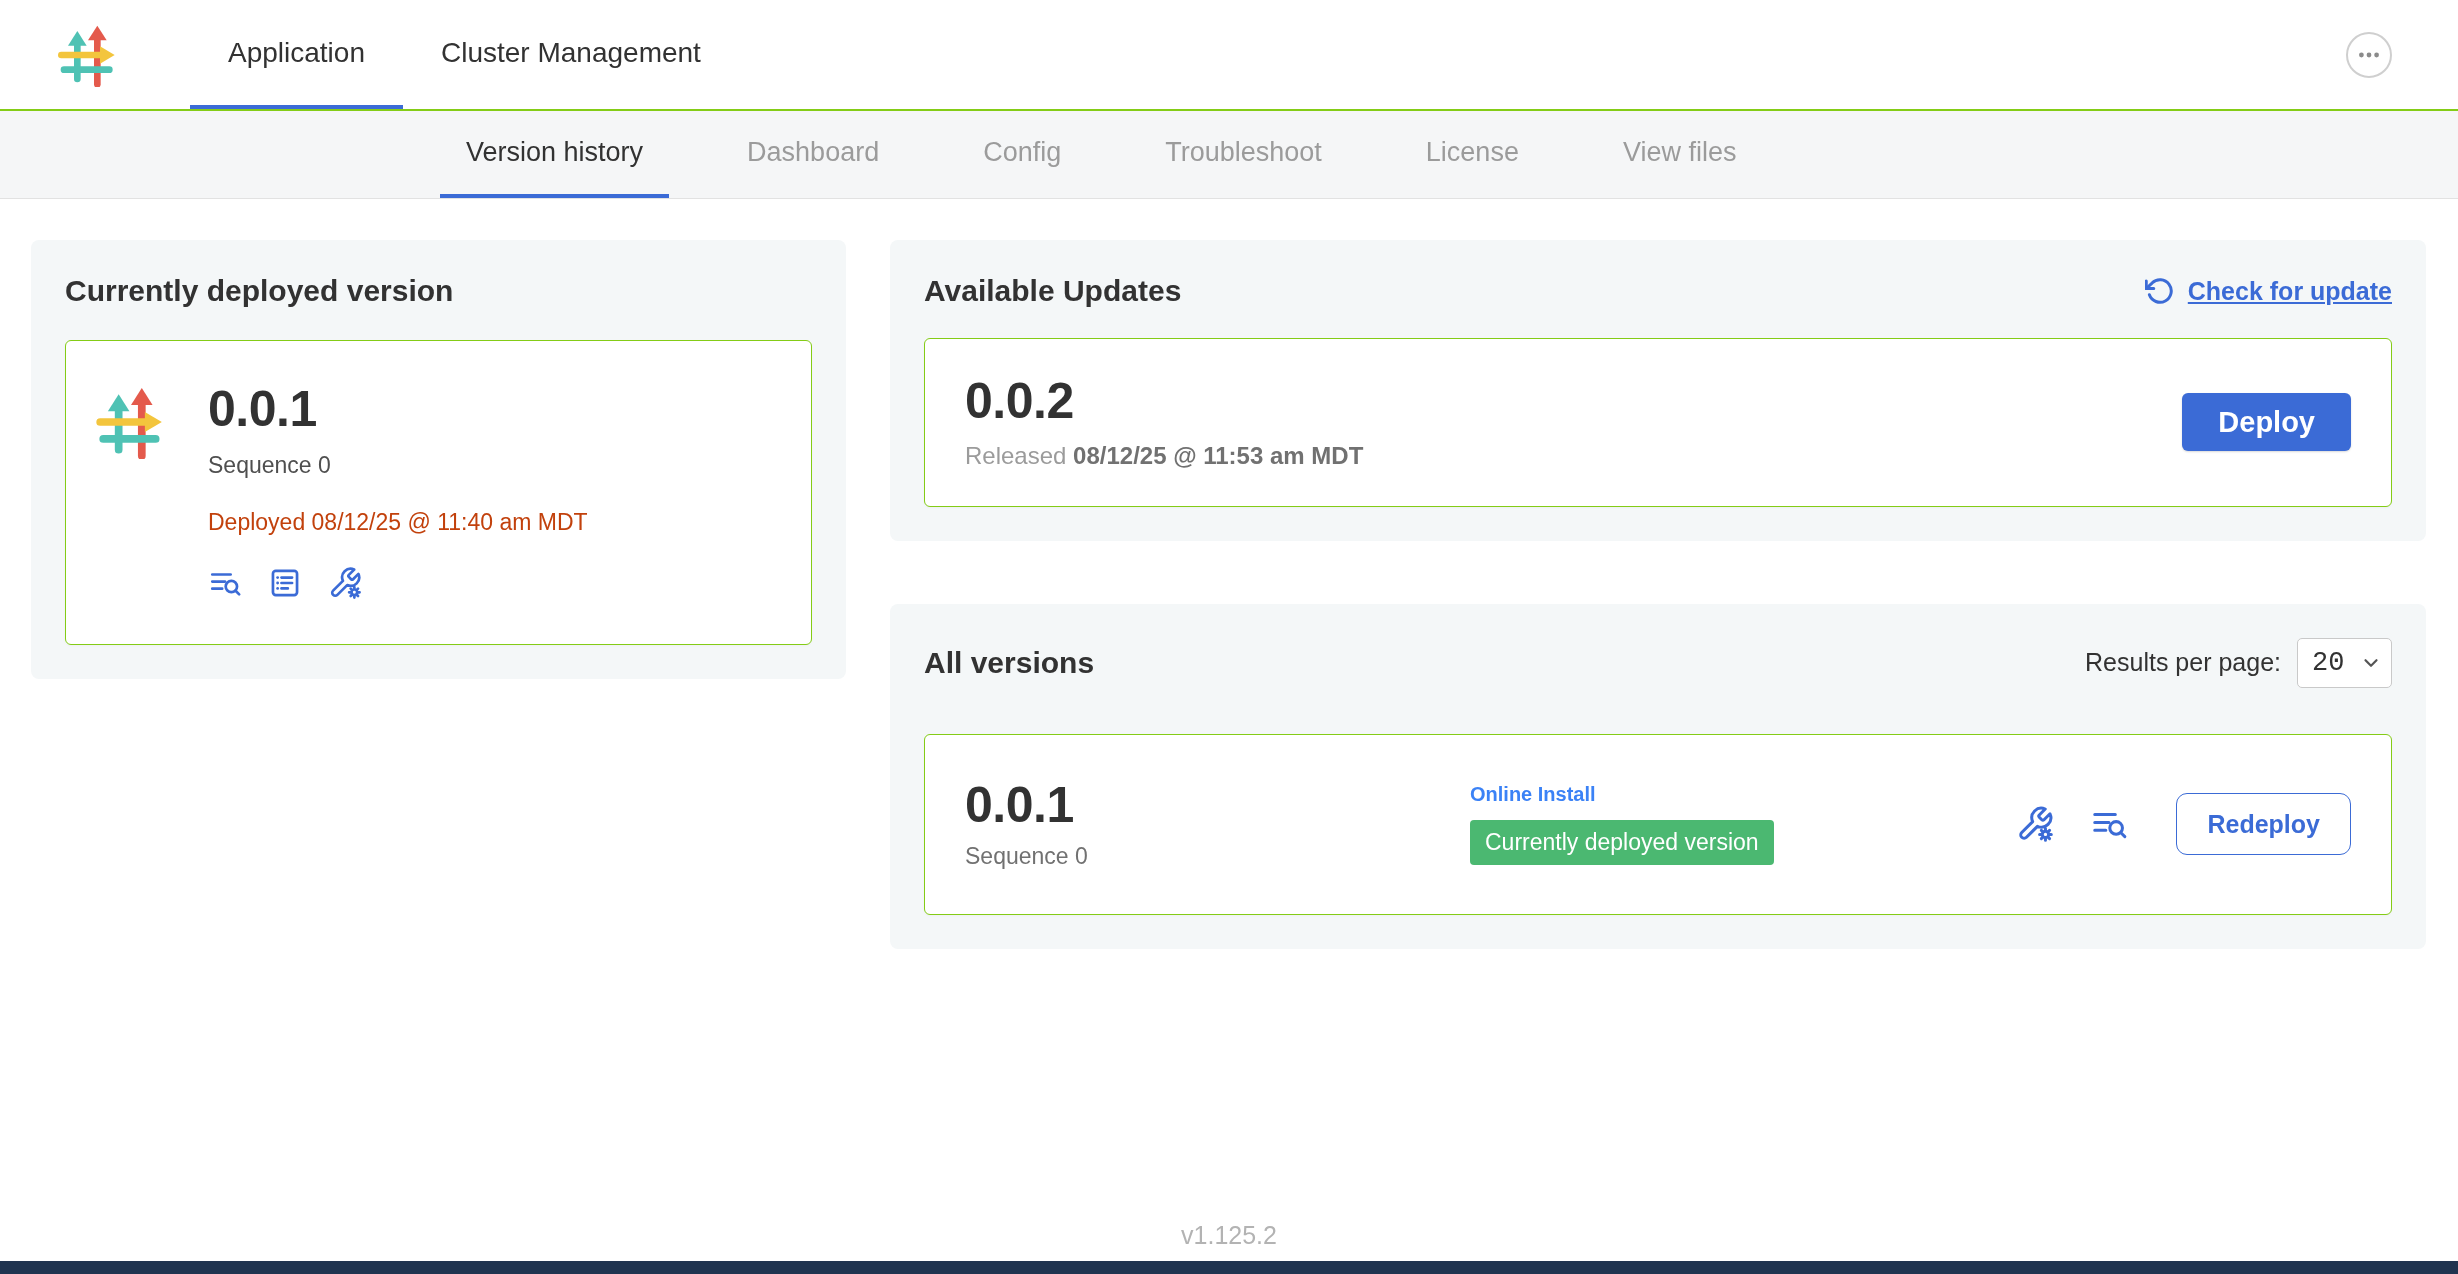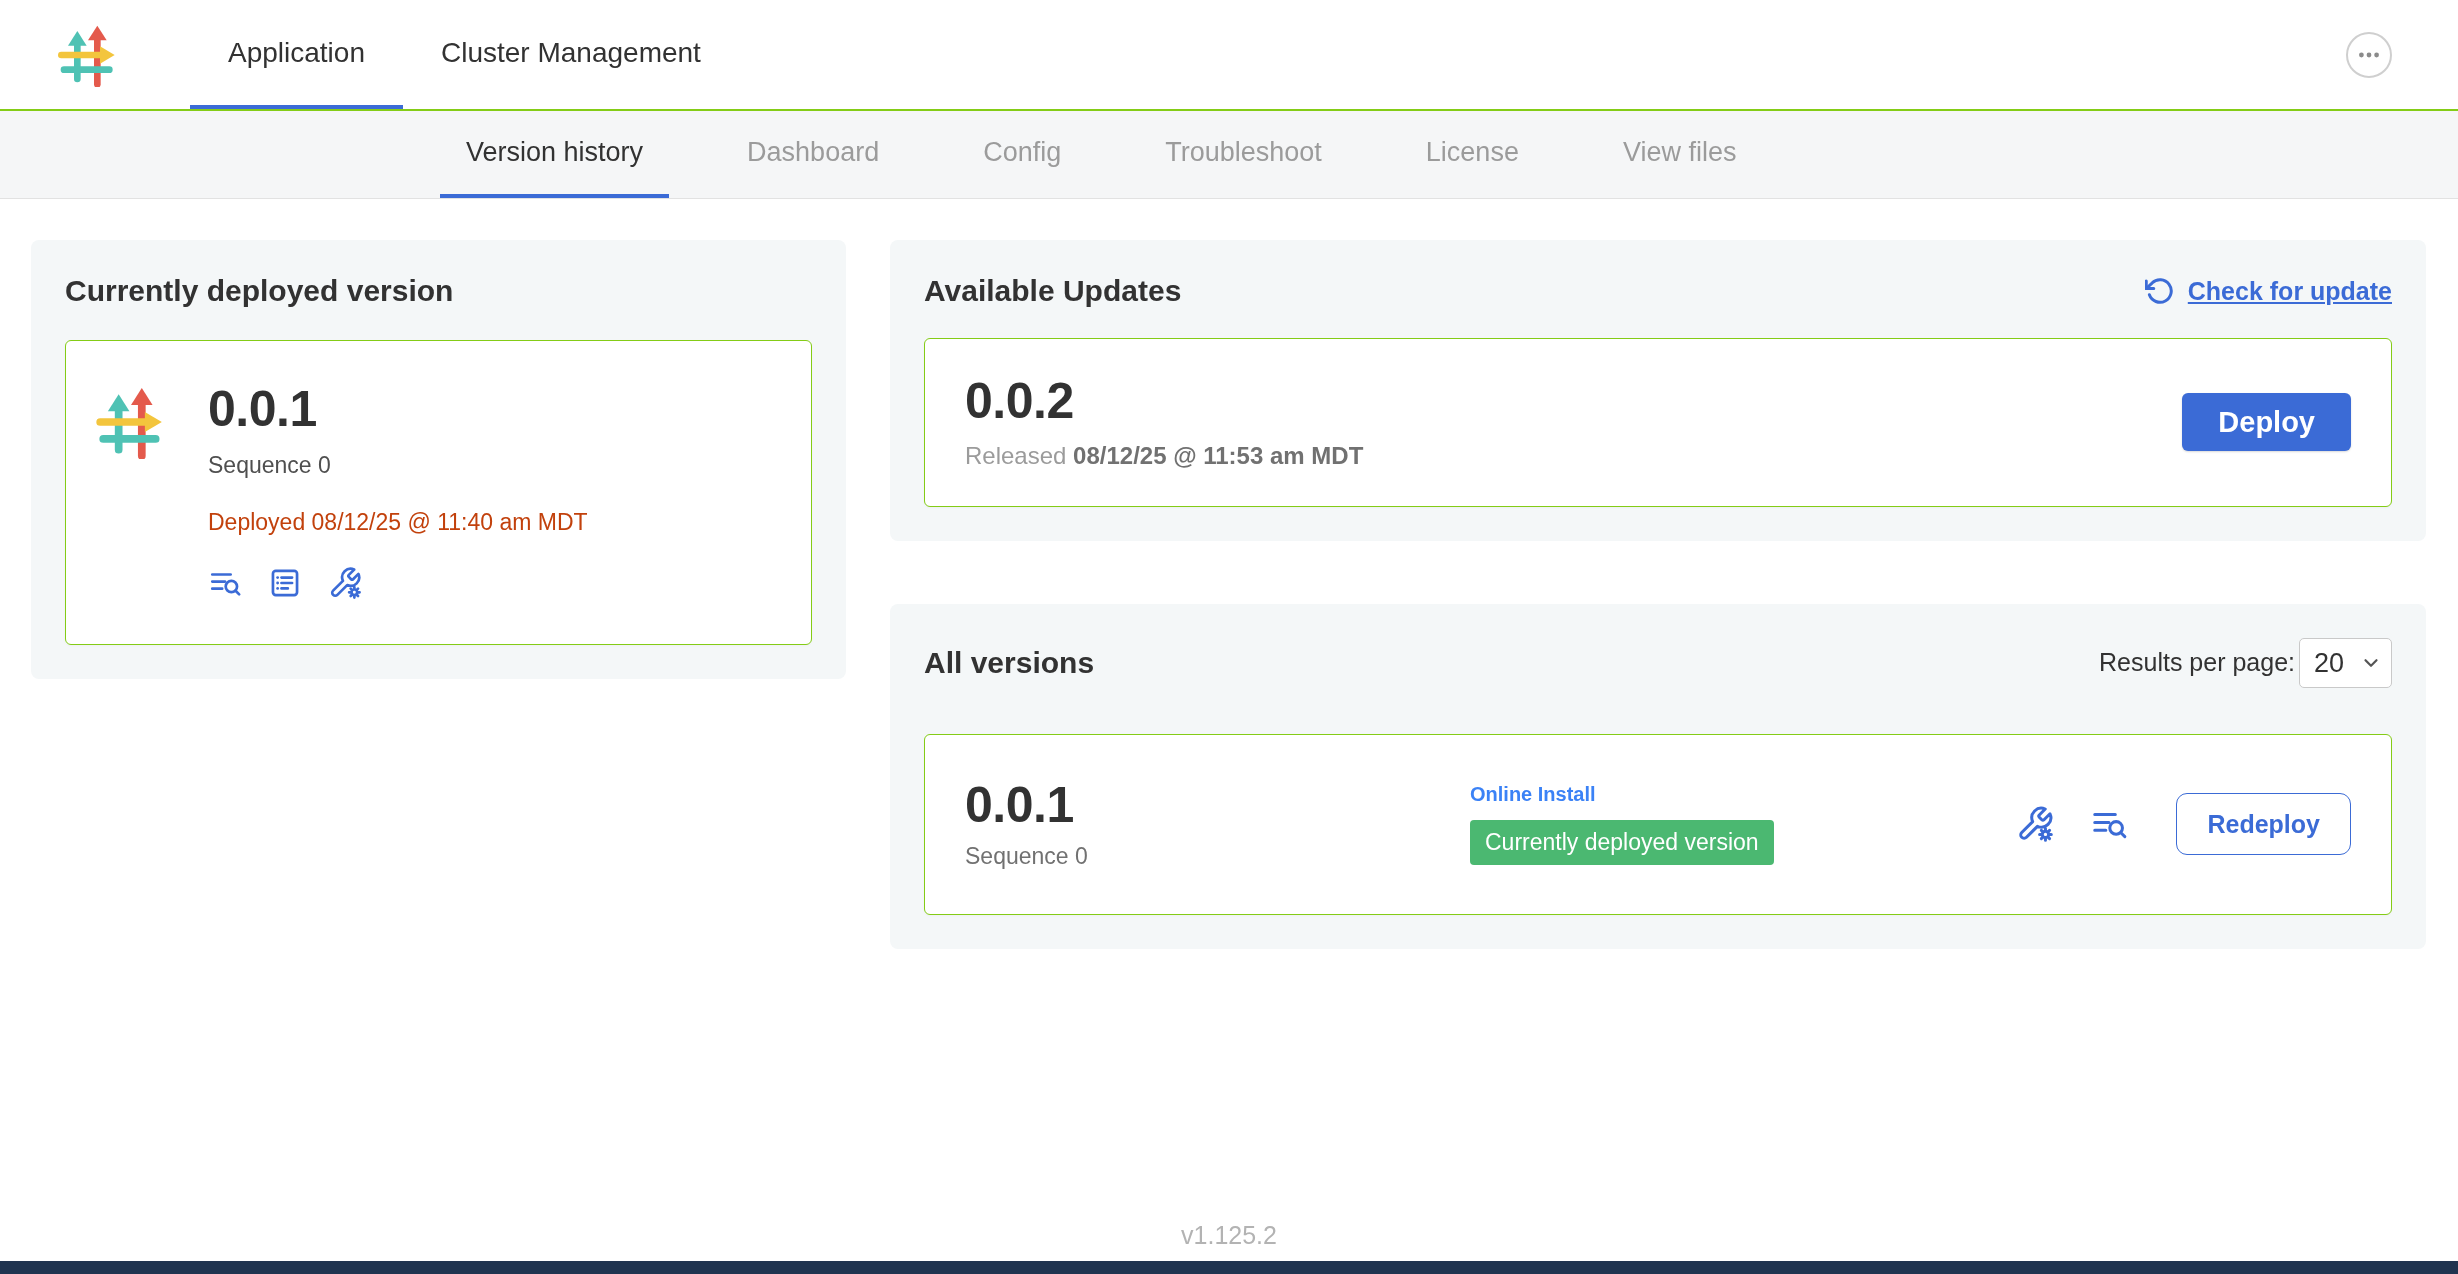--- a/index.html
+++ b/index.html
@@ -42,23 +42,23 @@
   .card-header { display:flex; align-items:center; justify-content:space-between; }
   .link { display:flex; align-items:center; gap:13px; color:var(--accent,#3b6bd6); font-size:25px; font-weight:700; text-decoration:underline; cursor:pointer; }
   .link svg { width:30px; height:30px; fill:none; stroke:currentColor; stroke-width:2.4; stroke-linecap:round; stroke-linejoin:round; }
 
   .update-inner { margin-top:30px; padding:36px 40px; display:flex; align-items:center; }
   .released { margin-top:14px; font-size:24px; color:#9b9b9b; }
   .released .strong { color:#717171; font-weight:700; }
   .btn-primary { margin-left:auto; background:var(--accent,#3b6bd6); color:#fff; font-family:inherit; font-size:29px; font-weight:700; border:none; border-radius:6px; padding:0 36px; height:58px; cursor:pointer; box-shadow:0 1px 2px rgba(0,0,0,.15); }
 
   .versions-card { margin-top:63px; }
-  .results { display:flex; align-items:center; gap:4px; font-size:25px; color:#323232; }
+  .results { display:flex; align-items:center; gap:16px; font-size:25px; color:#323232; }
   .select-wrap { position:relative; }
-  .select-wrap select { appearance:none; -webkit-appearance:none; font-family:Liberation Sans, sans-serif; font-size:27px; color:#323232; background:#fff; border:1px solid #c9c9c9; border-radius:5px; padding:9px 46px 9px 14px; cursor:pointer; }
+  .select-wrap select { appearance:none; -webkit-appearance:none; font-family:Liberation Mono, monospace; font-size:27px; color:#323232; background:#fff; border:1px solid #c9c9c9; border-radius:5px; padding:9px 46px 9px 14px; cursor:pointer; }
   .select-wrap svg { position:absolute; right:10px; top:50%; transform:translateY(-50%); width:22px; height:22px; fill:none; stroke:#555; stroke-width:2.4; stroke-linecap:round; stroke-linejoin:round; pointer-events:none; }
 
   .version-row { margin-top:46px; padding:44px 40px; display:flex; align-items:center; }
   .vr-left { width:505px; flex-shrink:0; }
   .vr-seq { font-size:23px; color:#717171; margin-top:12px; }
   .vr-mid { display:flex; flex-direction:column; gap:14px; }
   .install-type { font-size:20px; font-weight:700; color:#3b82f6; }
   .badge { background:var(--badge-green,#4bb871); color:#fff; font-size:23px; padding:9px 15px; border-radius:4px; width:max-content; }
   .vr-actions { margin-left:auto; display:flex; align-items:center; gap:36px; }
   .vr-actions .icon-btn { width:38px; height:38px; }

